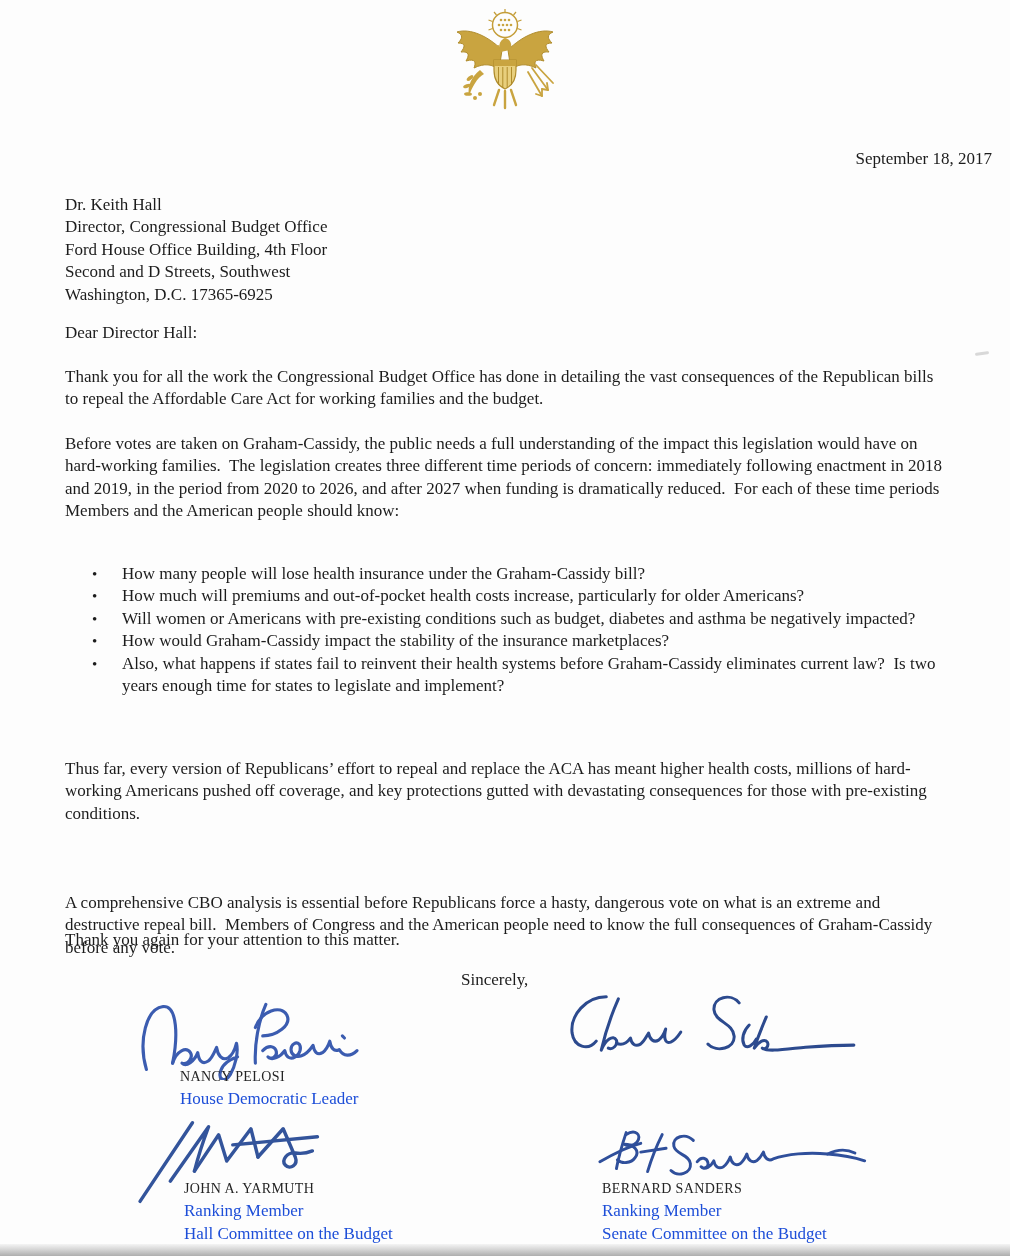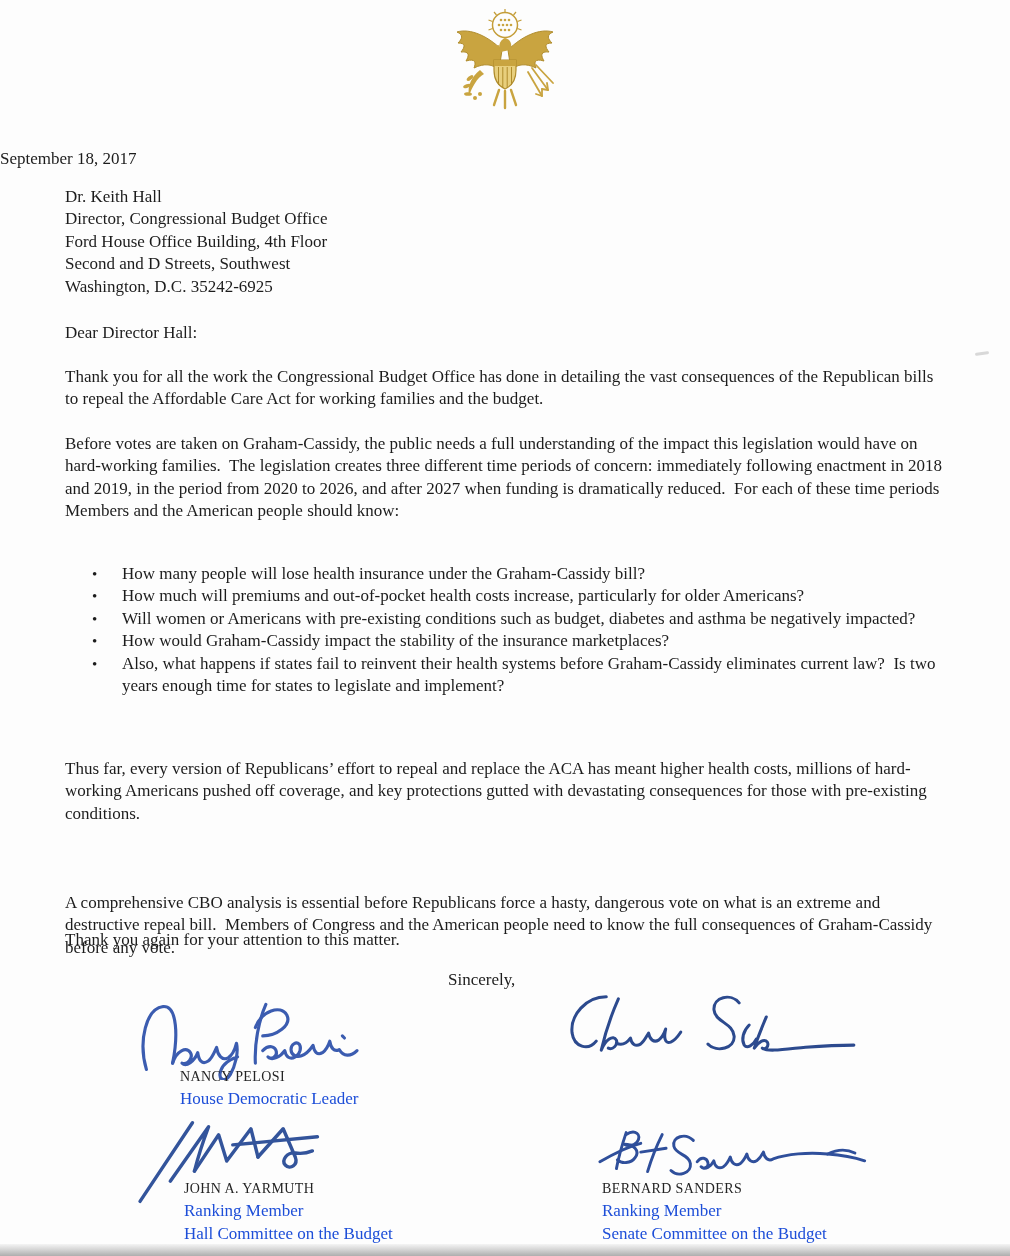--- a/index.html
+++ b/index.html
@@ -8,33 +8,33 @@
     width:1010px;height:1256px;
     background:#fdfdfd;
     overflow:hidden;
     font-family:"Liberation Serif","DejaVu Serif",serif;
     color:#1c1c1c;
     font-size:17px;
     line-height:22.4px;
   }
   .abs{position:absolute;}
   .seal{left:450px;top:8px;width:110px;height:112px;}
-  .date-line{top:148px;left:0;width:992px;text-align:left;}
-  .recipient{top:186px;left:65px;}
+  .date-line{top:148px;left:0;width:992px;text-align:right;}
+  .recipient{top:194px;left:65px;}
   .salutation{top:322px;left:65px;}
   .para{left:65px;width:880px;white-space:pre-wrap;}
   .p1{top:366px;}
   .p2{top:433px;}
   .bullets{top:563px;left:65px;width:880px;margin:0;padding:0;list-style:none;}
   .bullets li{position:relative;padding-left:57px;white-space:pre-wrap;}
   .bullets li::before{content:"\2022";position:absolute;left:27px;top:0;font-size:15px;}
   .p3{top:758px;}
   .p4{top:844px;margin-top:48px;}
   .p5{top:929px;}
-  .sincerely{top:969px;left:448px;}
+  .sincerely{top:969px;left:461px;}
   .sig-name{font-size:14px;letter-spacing:.4px;color:#242424;}
   .sig-title{color:#1d4ed8;}
   .block-pelosi{top:1066px;left:180px;}
   .block-schumer{top:1066px;left:602px;}
   .block-yarmuth{top:1178px;left:184px;}
   .block-sanders{top:1178px;left:602px;}
   .sig-svg{pointer-events:none;}
   .svg-pelosi{left:138px;top:996px;}
   .svg-schumer{left:560px;top:986px;}
   .svg-yarmuth{left:136px;top:1114px;}
@@ -113,21 +113,21 @@
     </g>
   </svg>
 
   <div class="abs date-line">September 18, 2017</div>
 
   <div class="abs recipient">
     <div>Dr. Keith Hall</div>
     <div>Director, Congressional Budget Office</div>
     <div>Ford House Office Building, 4th Floor</div>
     <div>Second and D Streets, Southwest</div>
-    <div>Washington, D.C. 35242-6925</div>
+    <div>Washington, D.C. 17365-6925</div>
   </div>
 
   <div class="abs salutation">Dear Director Hall:</div>
 
   <div class="abs para p1">Thank you for all the work the Congressional Budget Office has done in detailing the vast consequences of the Republican bills to repeal the Affordable Care Act for working families and the budget.</div>
   <div class="abs para p2">Before votes are taken on Graham-Cassidy, the public needs a full understanding of the impact this legislation would have on hard-working families.  The legislation creates three different time periods of concern: immediately following enactment in 2018 and 2019, in the period from 2020 to 2026, and after 2027 when funding is dramatically reduced.  For each of these time periods Members and the American people should know:</div>
 
   <ul class="abs bullets">
     <li>How many people will lose health insurance under the Graham-Cassidy bill?</li>
     <li>How much will premiums and out-of-pocket health costs increase, particularly for older Americans?</li>

